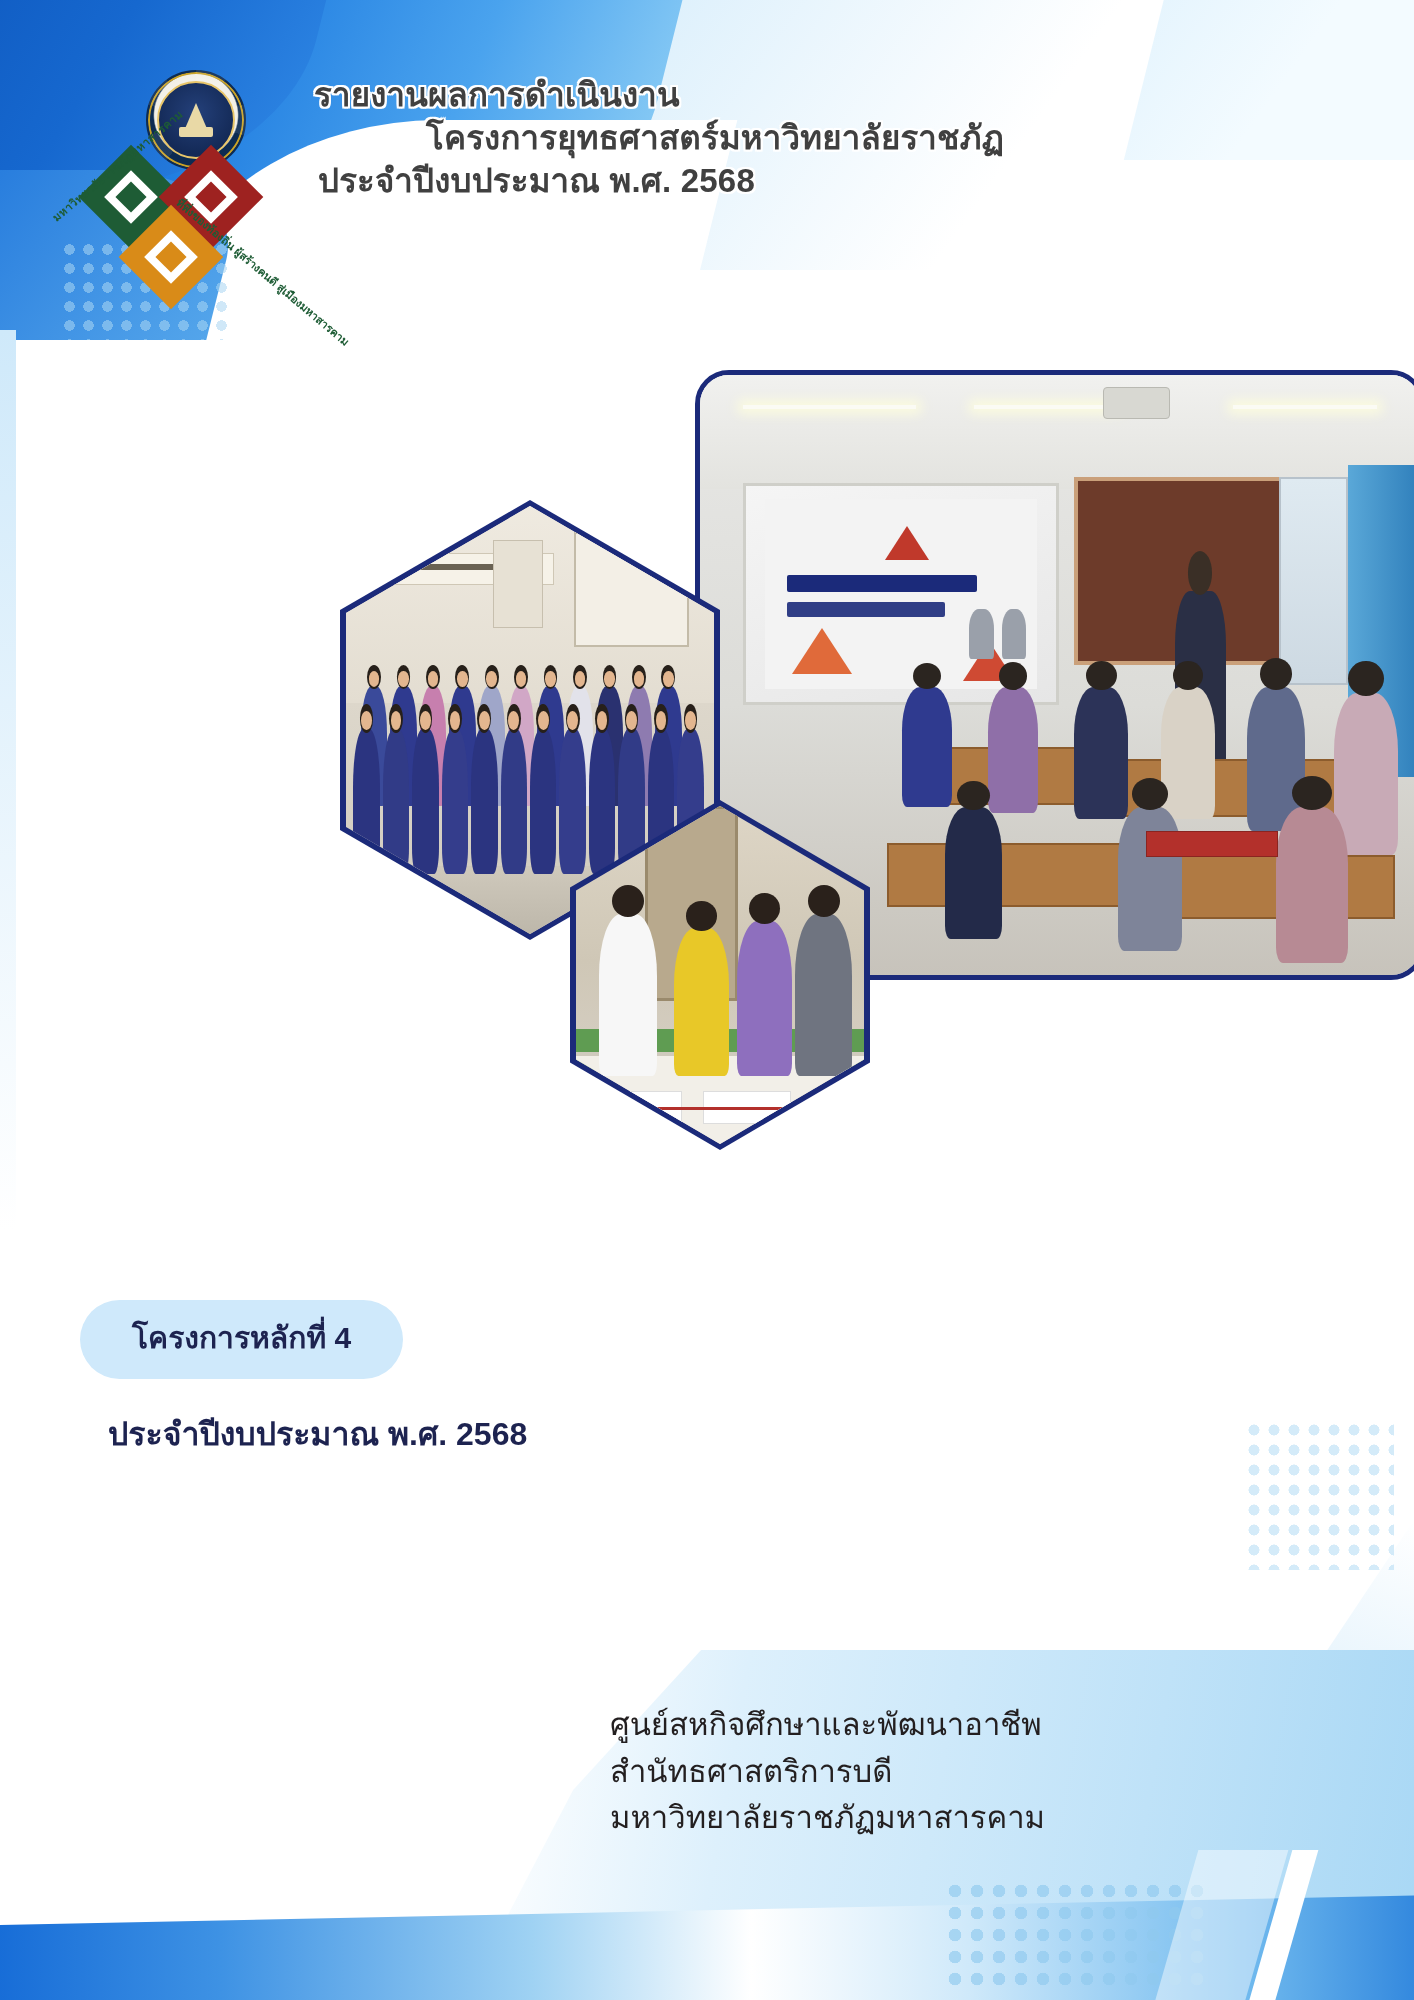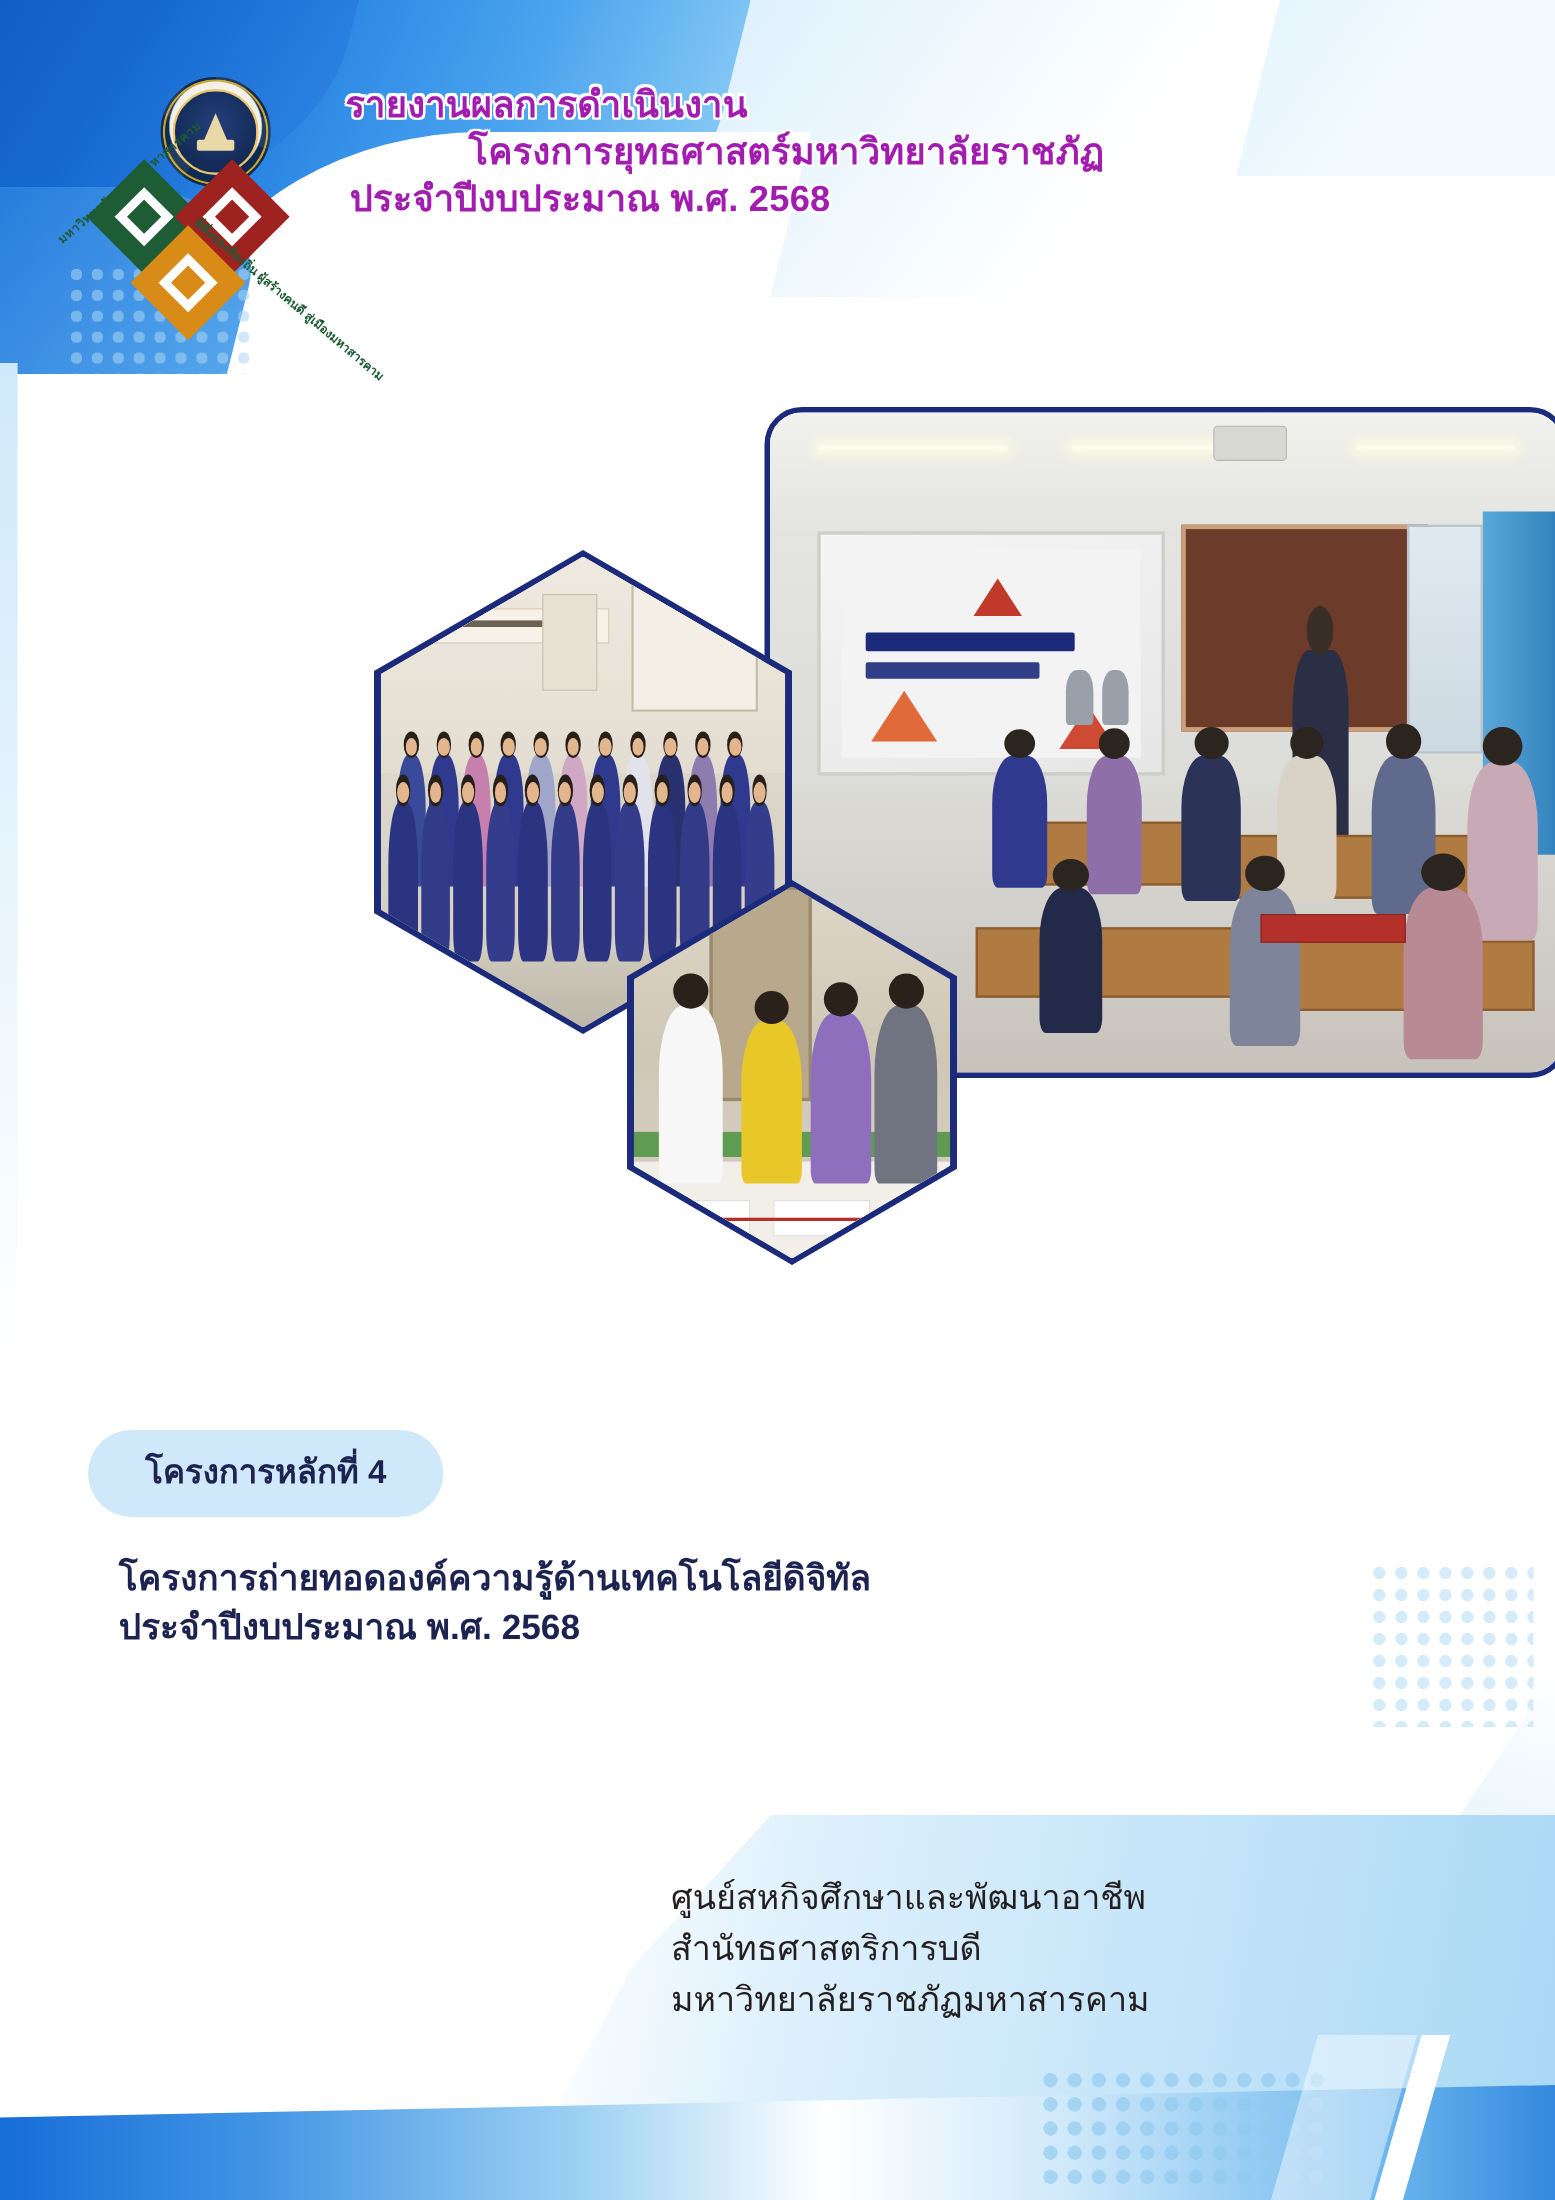--- a/index.html
+++ b/index.html
@@ -122,21 +122,21 @@
   }
   .uni-th2{
     position:absolute;left:118px;top:132px;width:220px;
     font-size:11px;color:#1e5c35;font-weight:bold;
     transform:rotate(40deg);transform-origin:left center;white-space:nowrap;
   }
 
   
   .header-title{
     position:absolute;left:314px;top:74px;width:800px;
-    color:#a21caf;font-weight:bold;line-height:1.30;
+    color:#404040;font-weight:bold;line-height:1.30;
     font-size:33px;letter-spacing:.2px;
     text-shadow:
        2px 0 0 #fff, -2px 0 0 #fff, 0 2px 0 #fff, 0 -2px 0 #fff,
        2px 2px 0 #fff, -2px 2px 0 #fff, 2px -2px 0 #fff, -2px -2px 0 #fff;
   }
   .header-title .l{display:block;white-space:nowrap;}
   .header-title .l2{padding-left:2px;text-align:center;}
   .header-title .l3{padding-left:2px;}
   .header-title .l4{padding-left:4px;}
 
@@ -518,21 +518,20 @@
             </div>
         </div>
       </div>
     </div>
 
   </div>
 
   <div class="pill">โครงการหลักที่ 4</div>
 
   <div class="proj-title">
-    <span class="l">โครงการถ่ายทอดองค์ความรู้ด้านเทคโนโลยีดิจิทัล</span>
     <span class="l">ประจำปีงบประมาณ พ.ศ. 2568</span>
   </div>
 
   <div class="rt-dots"></div>
   <div class="rt-pale"></div>
   <div class="footer-band"></div>
   <div class="footer-text">
     <span class="l">ศูนย์สหกิจศึกษาและพัฒนาอาชีพ</span>
     <span class="l">สำนัทธศาสตริการบดี</span>
     <span class="l">มหาวิทยาลัยราชภัฏมหาสารคาม</span>

